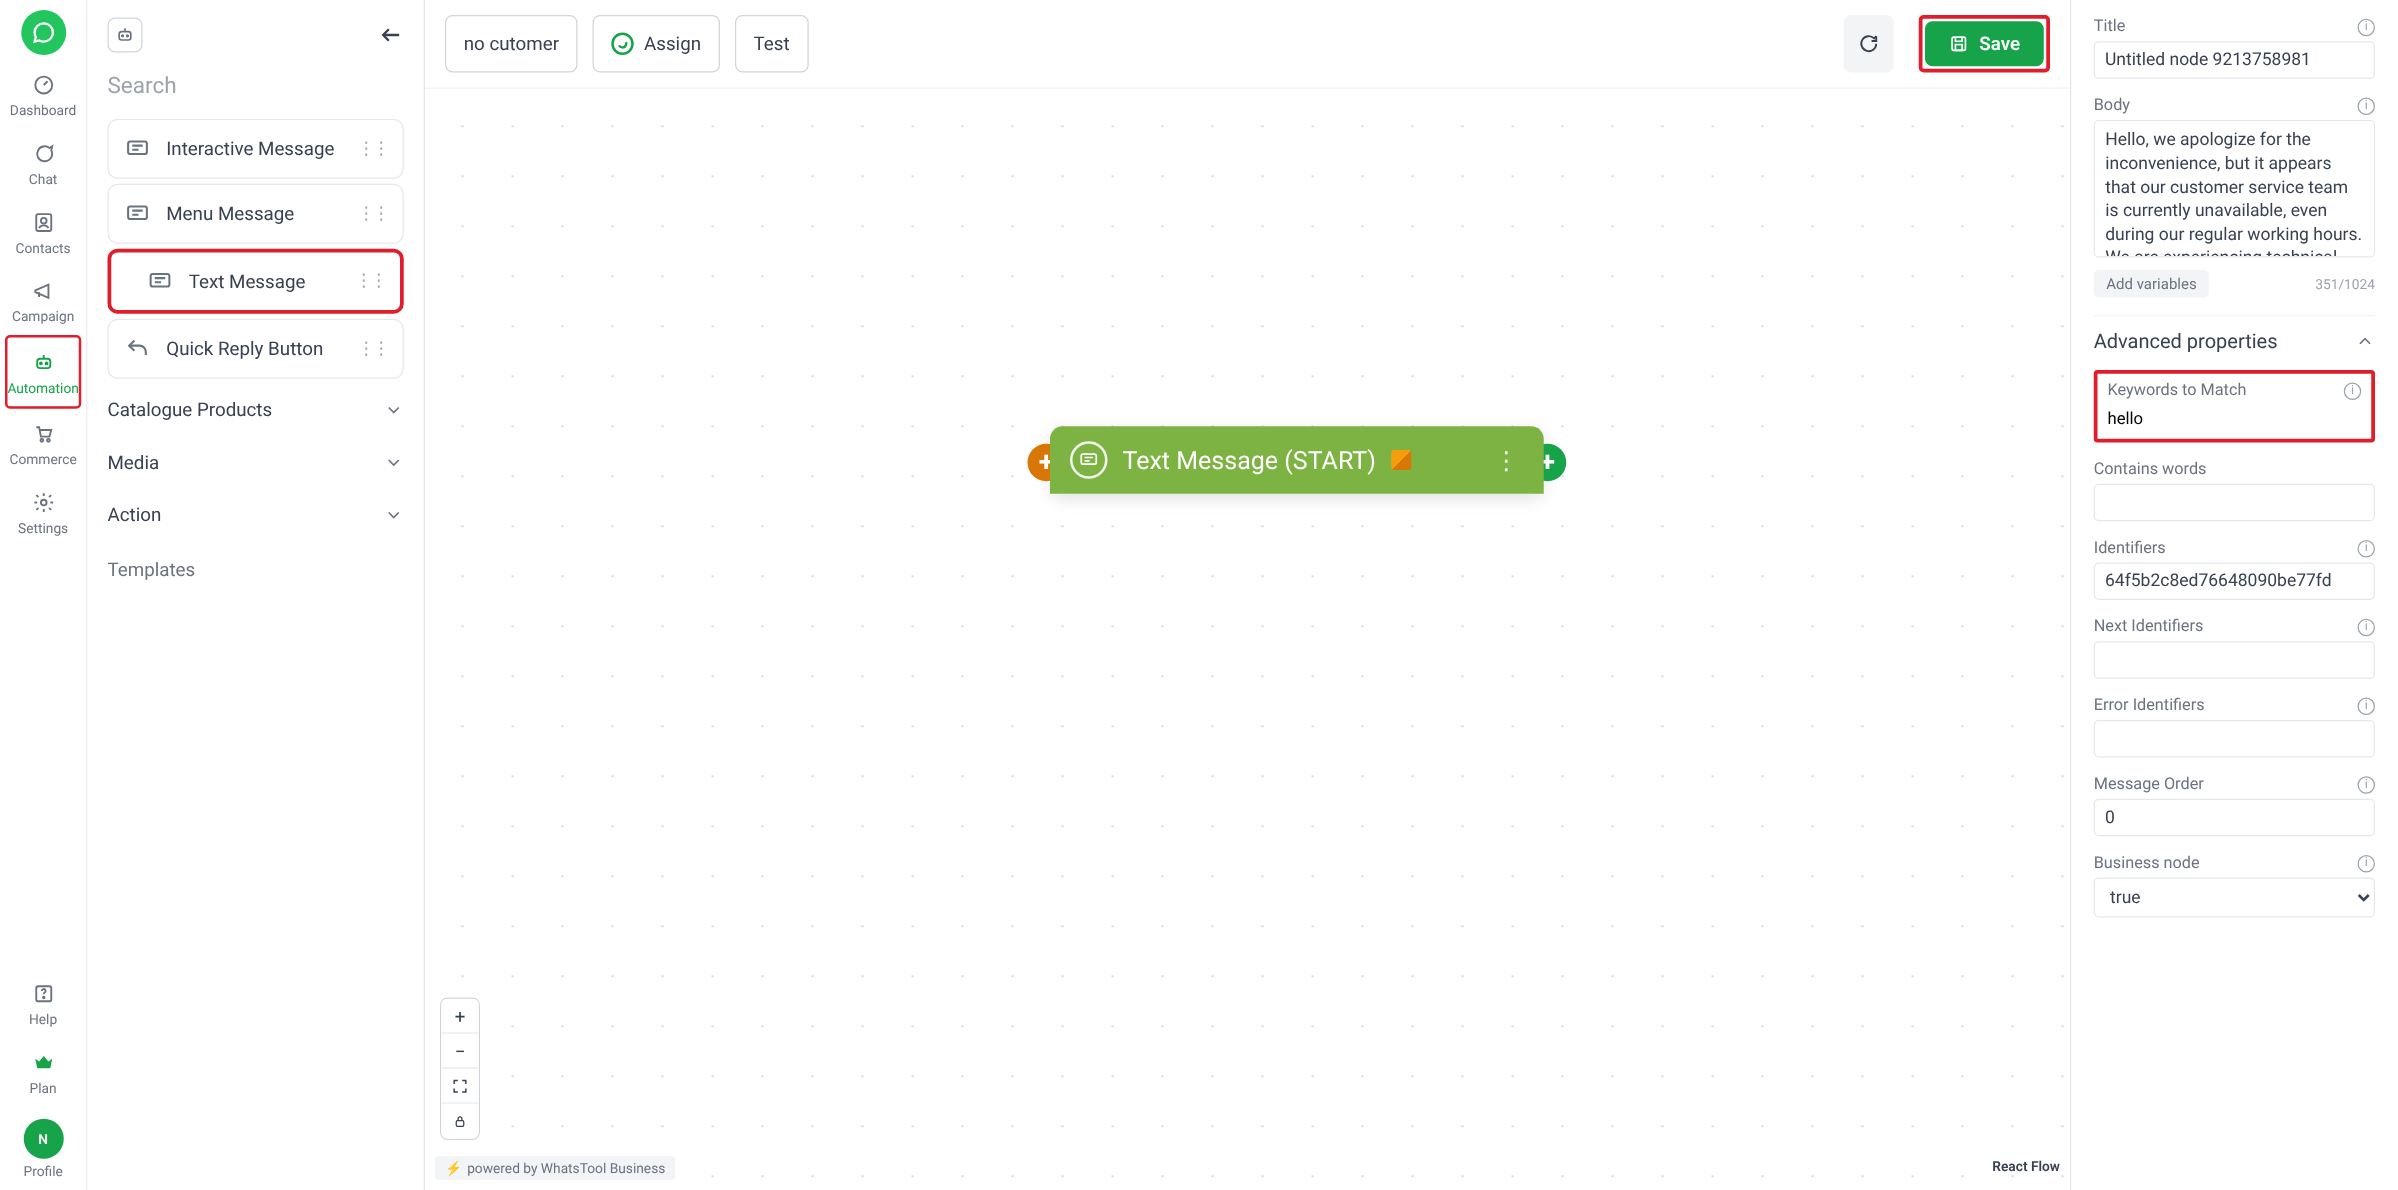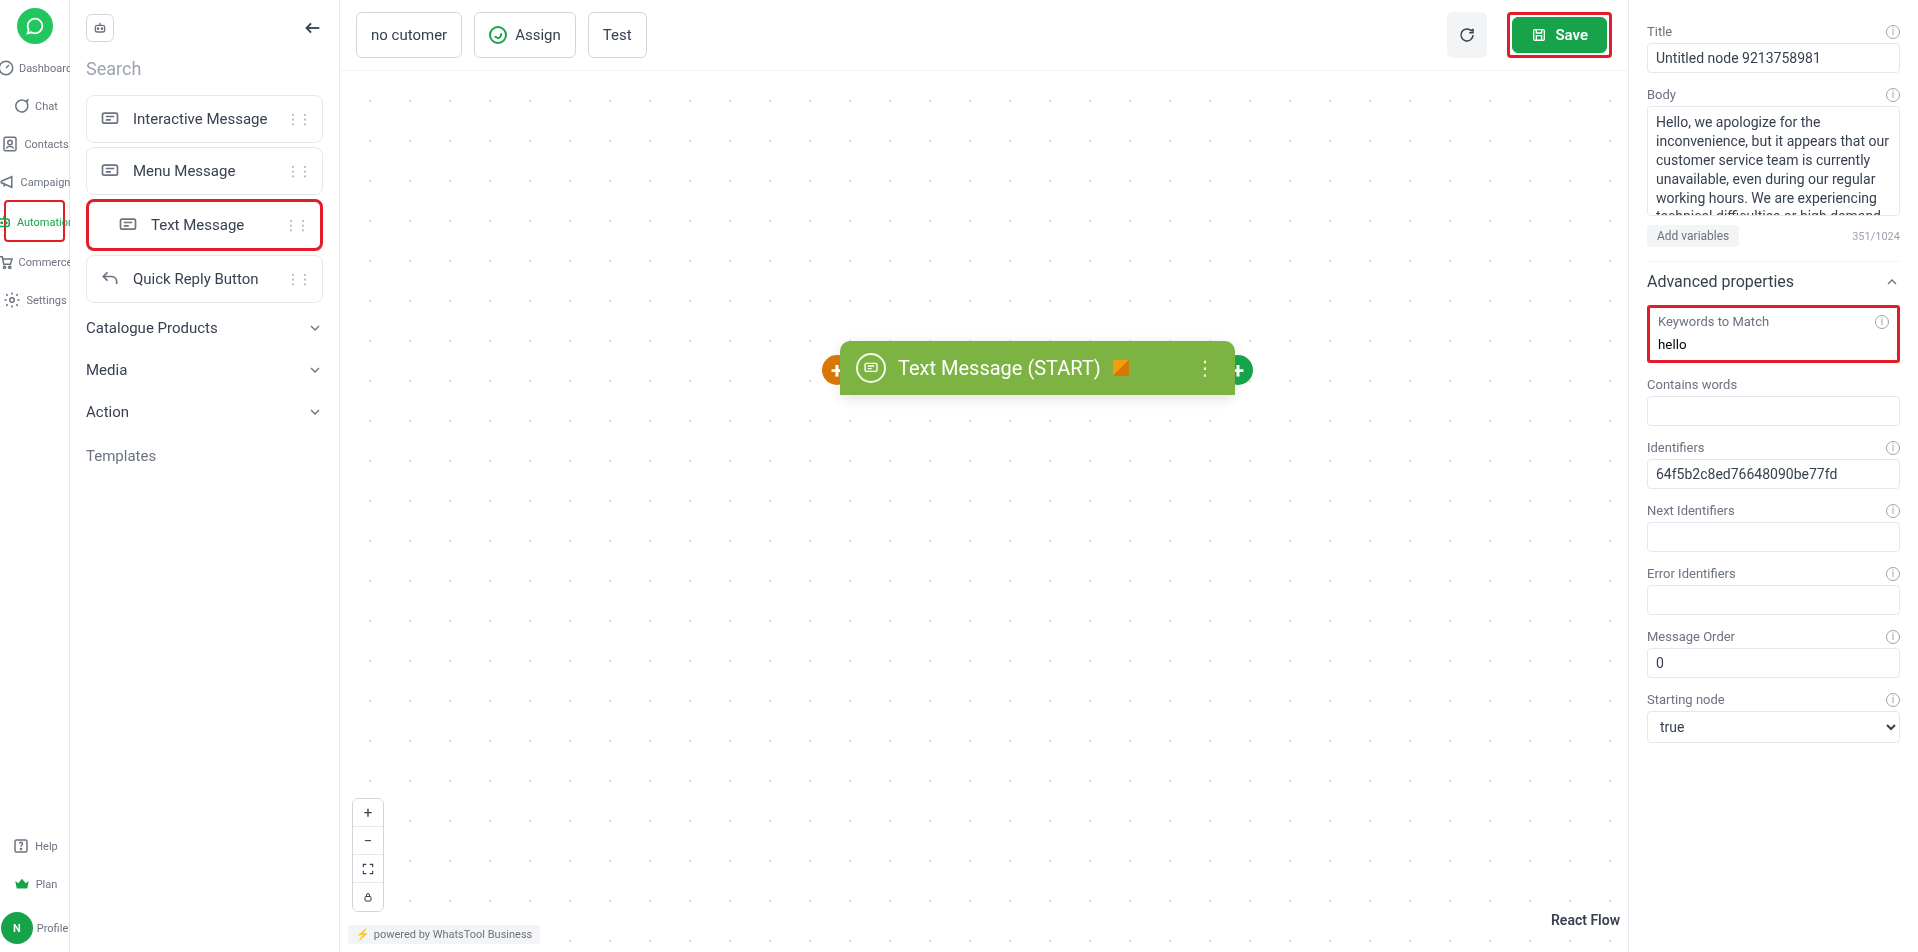--- a/index.html
+++ b/index.html
@@ -3,21 +3,21 @@
 <meta charset="utf-8">
 <style>
 * { margin: 0; padding: 0; box-sizing: border-box; font-family: -apple-system, BlinkMacSystemFont, "Segoe UI", Roboto, Arial, sans-serif; }
 html, body { width: 100%; height: 100%; overflow: hidden; background: #fff; }
 
 .app { display: flex; width: 100%; height: 100vh; }
 
 
 .nav-rail { width: 70px; border-right: 1px solid #e5e7eb; display: flex; flex-direction: column; align-items: center; padding-top: 8px; }
 .nav-logo { width: 36px; height: 36px; border-radius: 50%; background: #22c55e; display: flex; align-items: center; justify-content: center; color: #fff; font-weight: 700; font-size: 22px; margin-bottom: 4px; }
-.nav-item { display: flex; flex-direction: row; align-items: center; justify-content: center; width: 100%; padding: 10px 0 8px; cursor: pointer; color: #6b7280; font-size: 11px; gap: 4px; }
+.nav-item { display: flex; flex-direction: column; align-items: center; justify-content: center; width: 100%; padding: 10px 0 8px; cursor: pointer; color: #6b7280; font-size: 11px; gap: 4px; }
 .nav-item.active { color: #16a34a; border: 2px solid #e11d2a; border-radius: 4px; margin: 0 4px; width: calc(100% - 8px); }
 .nav-ico { width: 20px; height: 20px; display: flex; align-items: center; justify-content: center; }
 .nav-spacer { flex: 1; }
 .nav-avatar { width: 32px; height: 32px; border-radius: 50%; background: #16a34a; color: #fff; display: flex; align-items: center; justify-content: center; font-weight: 600; }
 
 
 .side-panel { width: 270px; border-right: 1px solid #e5e7eb; display: flex; flex-direction: column; background: #fff; }
 .side-top { display: flex; align-items: center; justify-content: space-between; padding: 14px 16px 6px; }
 .side-top-ico { width: 28px; height: 28px; border: 1px solid #d1d5db; border-radius: 6px; display: flex; align-items: center; justify-content: center; color: #6b7280; }
 .back-ico { font-size: 20px; color: #374151; cursor: pointer; }
@@ -56,24 +56,24 @@
 .node-body { background: #fef08a; padding: 20px 18px 26px; font-size: 23px; color: #111827; border-bottom-left-radius: 10px; border-bottom-right-radius: 10px; }
 .port { position: absolute; width: 30px; height: 30px; border-radius: 50%; display: flex; align-items: center; justify-content: center; color: #fff; font-size: 22px; font-weight: 700; top: 14px; }
 .port-in { left: -18px; background: #d97706; }
 .port-out { right: -18px; background: #16a34a; }
 
 .zoom-controls { position: absolute; left: 12px; bottom: 40px; display: flex; flex-direction: column; border: 1px solid #d1d5db; border-radius: 6px; background: #fff; overflow: hidden; }
 .zoom-controls button { width: 30px; height: 28px; border: none; background: #fff; border-bottom: 1px solid #e5e7eb; cursor: pointer; font-size: 15px; color: #374151; display: flex; align-items: center; justify-content: center; }
 .zoom-controls button:last-child { border-bottom: none; }
 .powered { position: absolute; left: 8px; bottom: 8px; font-size: 11px; color: #6b7280; background: #f3f4f6; padding: 3px 8px; border-radius: 3px; }
 .powered::before { content: "⚡"; color: #f59e0b; margin-right: 4px; }
-.reactflow-attr { position: absolute; right: 8px; bottom: 24px; font-size: 14px; color: #374151; font-weight: 600; }
-
-
-.props { width: 290px; border-left: 1px solid #e5e7eb; padding: 24px 18px; overflow-y: auto; font-size: 13px; color: #374151; }
+.reactflow-attr { position: absolute; right: 8px; bottom: 12px; font-size: 11px; color: #374151; font-weight: 600; }
+
+
+.props { width: 262px; border-left: 1px solid #e5e7eb; padding: 14px 18px; overflow-y: auto; font-size: 13px; color: #374151; }
 .field { margin-bottom: 14px; }
 .field-label { display: flex; align-items: center; justify-content: space-between; font-size: 13px; color: #6b7280; margin-bottom: 4px; }
 .info-ico { width: 14px; height: 14px; border: 1.5px solid #9ca3af; border-radius: 50%; display: inline-flex; align-items: center; justify-content: center; font-size: 10px; color: #9ca3af; }
 .field input, .field textarea, .field select { width: 100%; border: 1px solid #e5e7eb; border-radius: 4px; padding: 6px 8px; font-size: 14px; color: #374151; font-family: inherit; outline: none; background: #fff; }
 .field textarea { resize: none; height: 110px; line-height: 1.35; overflow-y: scroll; }
 .body-footer { display: flex; align-items: center; justify-content: space-between; margin-top: 6px; }
 .add-vars { background: #f3f4f6; border: none; border-radius: 4px; padding: 4px 10px; font-size: 12px; color: #6b7280; cursor: pointer; }
 .char-count { font-size: 11px; color: #9ca3af; }
 .adv-head { display: flex; align-items: center; justify-content: space-between; font-size: 16px; color: #374151; padding: 10px 0 14px; cursor: pointer; border-top: 1px solid #f3f4f6; margin-top: 6px; }
 .keywords-box { border: 3px solid #e11d2a; border-radius: 3px; padding: 6px 8px; margin-bottom: 14px; }
@@ -415,21 +415,21 @@
     <div class="field">
       <div class="field-label">
         <span>Message Order</span>
         <span class="info-ico">i</span>
       </div>
       <input value="0" style="">
     </div>
 
     <div class="field">
       <div class="field-label">
-        <span>Starting node</span>
+        <span>Business node</span>
         <span class="info-ico">i</span>
       </div>
       <select>
         <option>true</option>
       </select>
     </div>
   </div>
 
 </div>
 

